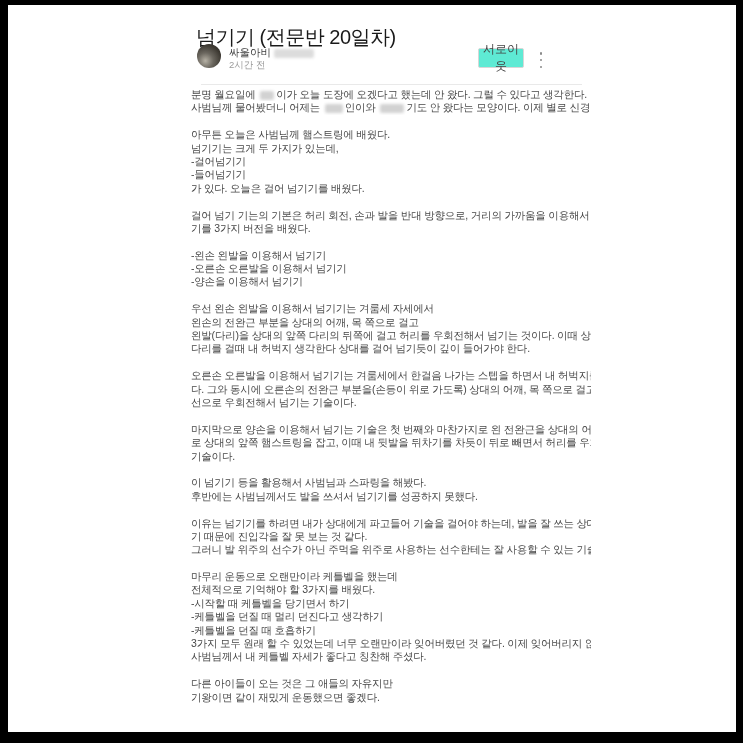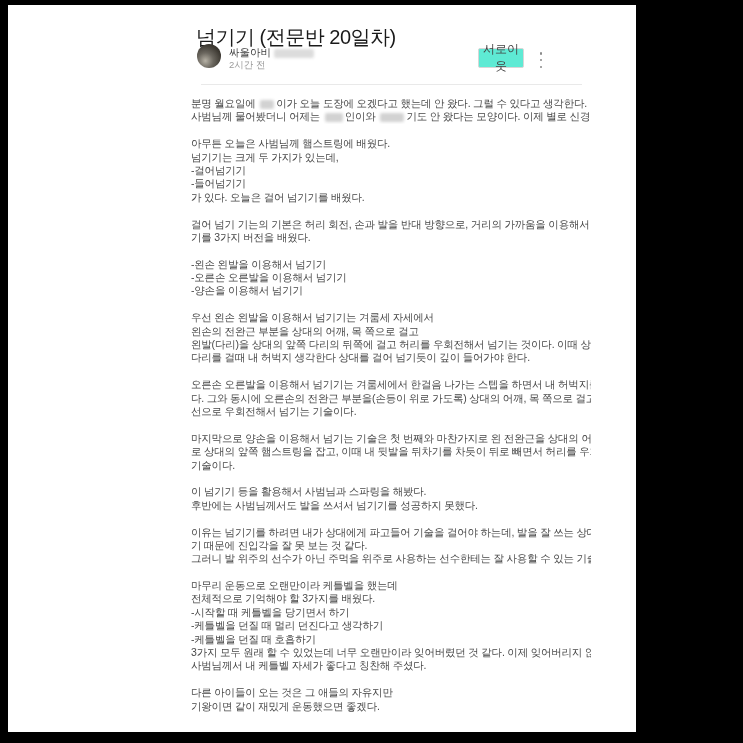--- a/index.html
+++ b/index.html
@@ -8,21 +8,21 @@
     width: 743px;
     height: 743px;
     background: #000;
     overflow: hidden;
     font-family: "Liberation Sans", sans-serif;
   }
   .page {
     position: absolute;
     left: 8px;
     top: 5px;
-    width: 628px;
+    width: 728px;
     height: 727px;
     background: #ffffff;
     overflow: hidden;
   }
   .post-title {
     position: absolute;
     left: 188px;
     top: 6px;
     font-size: 20px;
     font-weight: 500;
@@ -108,21 +108,21 @@
     position: absolute;
     left: 193px;
     top: 79px;
     width: 381px;
     height: 1px;
     background: #e9e9e9;
   }
   .post-body {
     position: absolute;
     left: 183px;
-    top: 92px;
+    top: 83px;
     width: 400px;
     font-size: 10.5px;
     line-height: 13.4px;
     color: #484848;
     letter-spacing: -0.2px;
   }
   .para { margin: 0 0 13.4px 0; }
   .para:last-child { margin-bottom: 1px; }
   .line {
     height: 13.4px;

